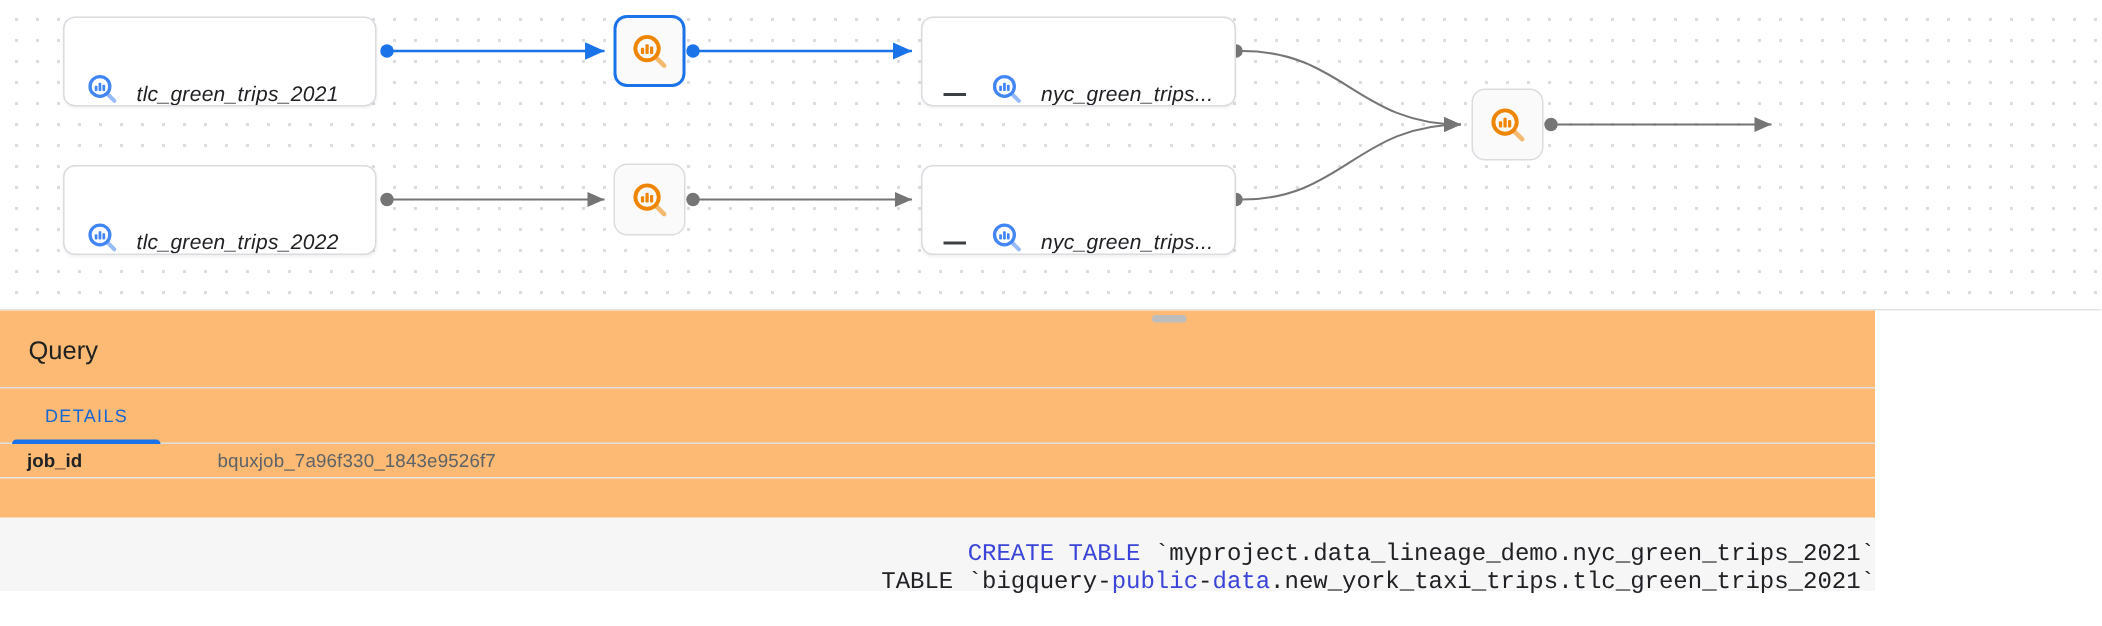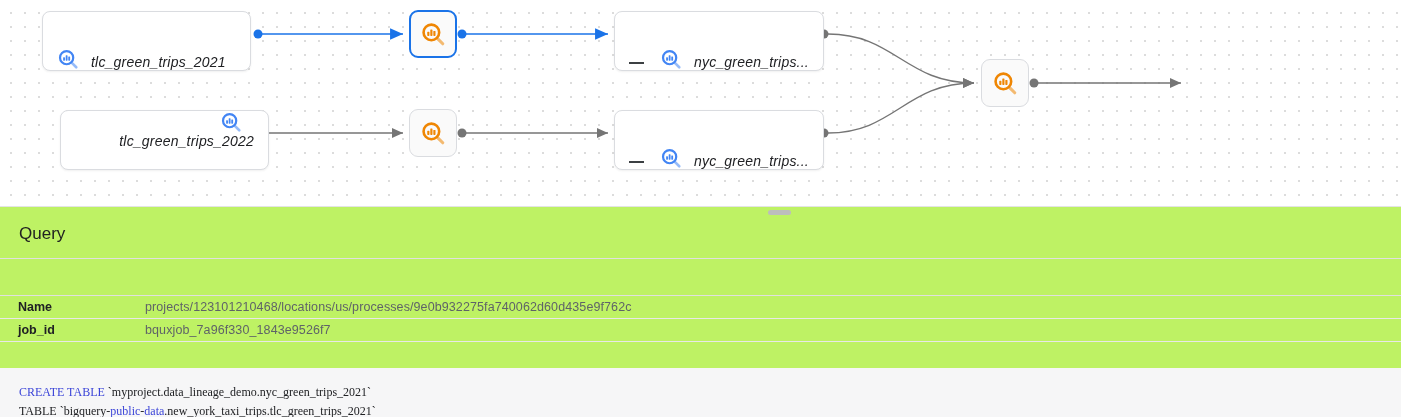--- a/index.html
+++ b/index.html
@@ -55,21 +55,21 @@
     display: flex; align-items: center; justify-content: center;
     cursor: pointer;
   }
   .pnode.selected { border: 2px solid #1a73e8; }
 
   .bq { display: block; }
   .bq.blue { color: #4285f4; }
   .bq.orange { color: #ef8603; }
 
   
-  .panel { position: relative; width: 1401px; background: #bef264; }
+  .panel { position: relative; width: 1250px; background: #fdba74; }
   .drag-handle {
     position: absolute; left: 768px; top: 3px;
     width: 23px; height: 5px; border-radius: 2.5px;
     background: #bdbdbd; cursor: ns-resize;
   }
   .panel-title {
     font-size: 17px; font-weight: 400; color: #212121;
     padding: 17px 0 0 19px; height: 51px;
   }
   .tabs {
@@ -98,23 +98,23 @@
     font-size: 12.5px;
   }
   .detail-row .dlabel { width: 145px; padding-left: 18px; font-weight: 700; color: #202124; flex: none; }
   .detail-row .dvalue { color: #5f6368; letter-spacing: .1px; }
 
   .code-block {
     margin-top: 26px;
     background: #f6f6f7;
     height: 49px;
     padding: 15px 0 0 19px;
-    font-family: Liberation Serif, serif;
-    font-size: 12px; line-height: 19px;
-    color: #202124; white-space: pre;
+    font-family: Liberation Mono, monospace;
+    font-size: 16px; line-height: 19px;
+    color: #202124; white-space: pre; text-align: right;
   }
   .code-block .kw { color: #3b44d8; }
 </style>
 </head>
 <body>
 
 <svg width="0" height="0" style="position:absolute">
   <defs>
     <symbol id="bq-icon" viewBox="0 0 24 24">
       <circle cx="10.5" cy="10.5" r="7.2" fill="none" stroke="currentColor" stroke-width="2.4"></circle>
@@ -169,21 +169,21 @@
   </div>
 
   <div class="node" style="left:614px; top:11px; width:210px;">
     <span class="collapse"></span>
     <svg class="bq blue" width="22" height="22">
         <use href="#bq-icon"></use>
       </svg>
     <span class="label">nyc_green_trips...</span>
   </div>
 
-  <div class="node" style="left:60px; top:110px; width:209px;flex-direction:column;">
+  <div class="node" style="left:42px; top:110px; width:209px;">
     <svg class="bq blue" width="22" height="22">
         <use href="#bq-icon"></use>
       </svg>
     <span class="label">tlc_green_trips_2022</span>
   </div>
 
   <div class="pnode" style="left:409px; top:109px;">
     <svg class="bq orange" width="26" height="26">
         <use href="#bq-icon"></use>
       </svg>
@@ -204,25 +204,22 @@
   </div>
 
 </div>
 
 <div class="panel">
   <div class="drag-handle"></div>
 
   <div class="panel-title">Query</div>
 
   <div class="tabs">
-  </div>
-
-  <div class="detail-row">
-    <div class="dlabel">Name</div>
-    <div class="dvalue">projects/123101210468/locations/us/processes/9e0b932275fa740062d60d435e9f762c</div>
-  </div>
+    <div class="tab active">DETAILS</div>
+  </div>
+
   <div class="detail-row">
     <div class="dlabel">job_id</div>
     <div class="dvalue">bquxjob_7a96f330_1843e9526f7</div>
   </div>
 
   <div class="code-block"><div><span class="kw">CREATE TABLE</span><span> `myproject.data_lineage_demo.nyc_green_trips_2021`</span></div><div><span>TABLE `bigquery-</span><span class="kw">public</span><span>-</span><span class="kw">data</span><span>.new_york_taxi_trips.tlc_green_trips_2021`</span></div></div>
 </div>
 
 </body></html>

